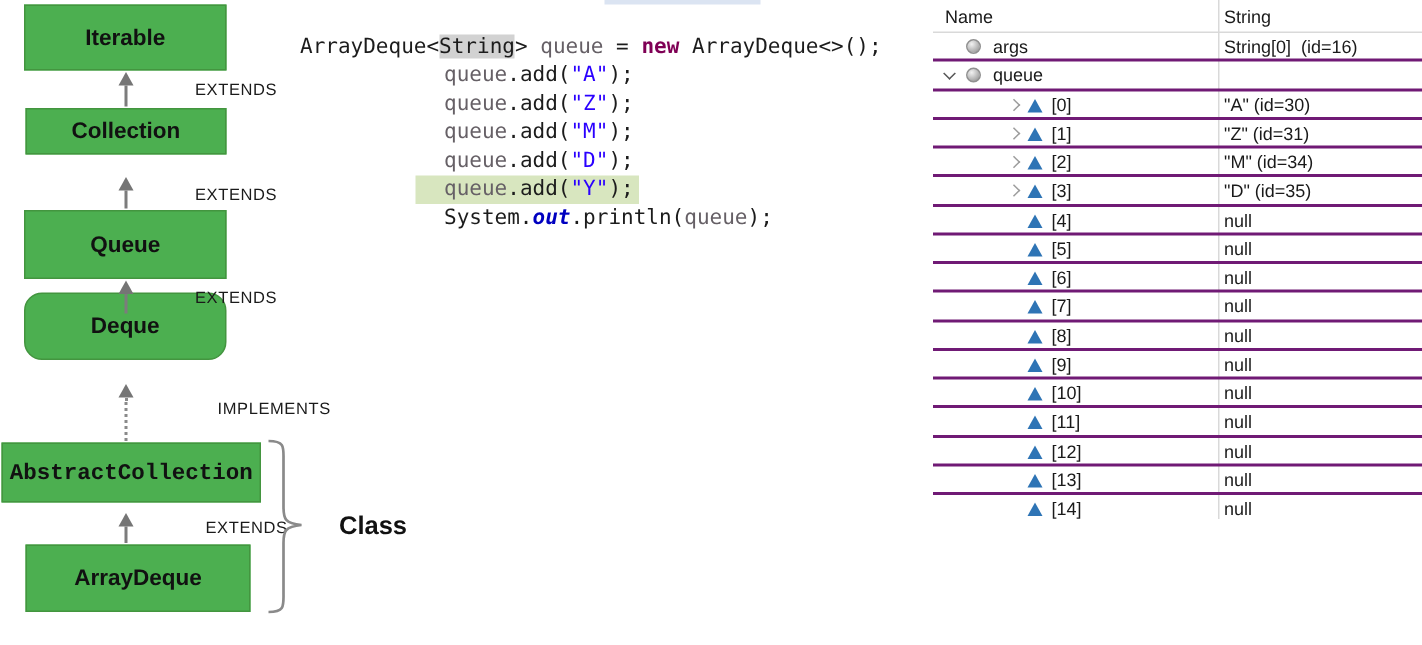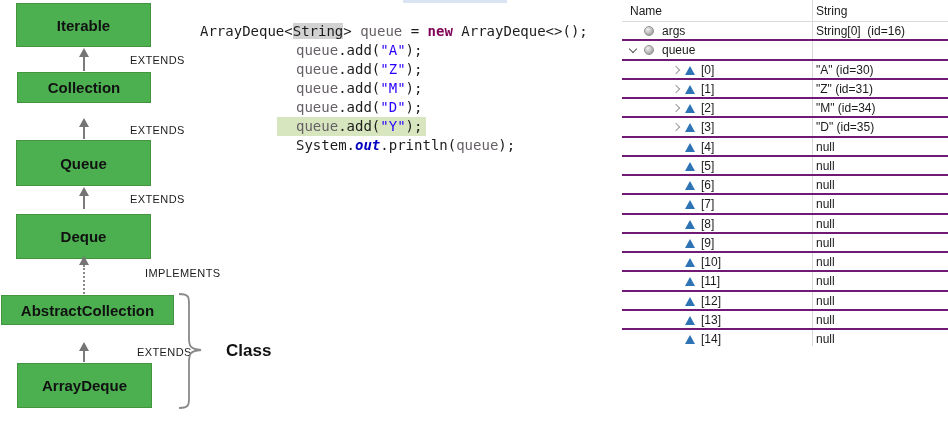--- a/index.html
+++ b/index.html
@@ -67,23 +67,23 @@
 </style>
 </head>
 <body>
 
 <div id="page">
 
   <div>
     <div class="dbox" style="left:16px;top:3px;width:135px;height:44px;text-align:right;">Iterable</div>
     <div class="dbox" style="left:17px;top:72px;width:134px;height:31px;">Collection</div>
     <div class="dbox" style="left:16px;top:140px;width:135px;height:46px;">Queue</div>
-    <div class="dbox" style="left:16px;top:214px;width:135px;height:45px;">Deque</div>
-    <div class="dbox" style="left:1px;top:295px;width:173px;height:30px;">AbstractCollection</div>
-    <div class="dbox" style="left:17px;top:363px;width:135px;height:45px;">ArrayDeque</div>
+    <div class="dbox" style="left:16px;top:195px;width:135px;height:45px;border-radius:12px;">Deque</div>
+    <div class="dbox" style="left:1px;top:295px;width:173px;height:40px;font-family:Liberation Mono, monospace;">AbstractCollection</div>
+    <div class="dbox" style="left:17px;top:363px;width:150px;height:45px;">ArrayDeque</div>
 
     <div class="arrow" style="left:78px;top:48px;height:23px;">
       <div class="head"></div>
         <div class="shaft" style="height:14px;"></div>
     </div>
     <div class="arrow" style="left:78px;top:118px;height:21px;">
       <div class="head"></div>
         <div class="shaft" style="height:12px;"></div>
     </div>
     <div class="arrow" style="left:78px;top:187px;height:22px;">

